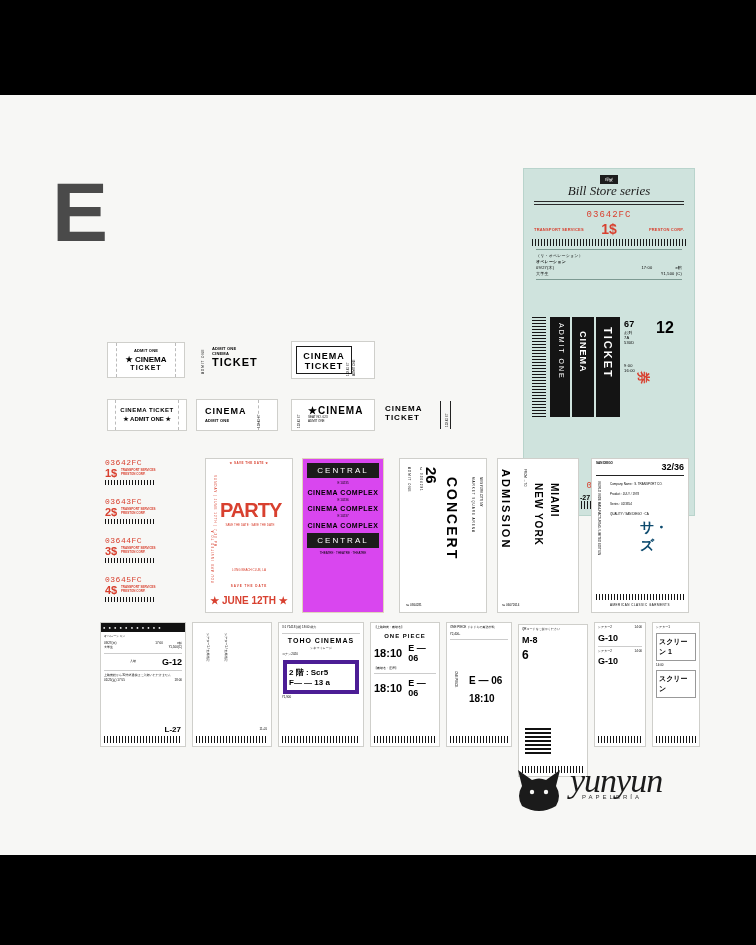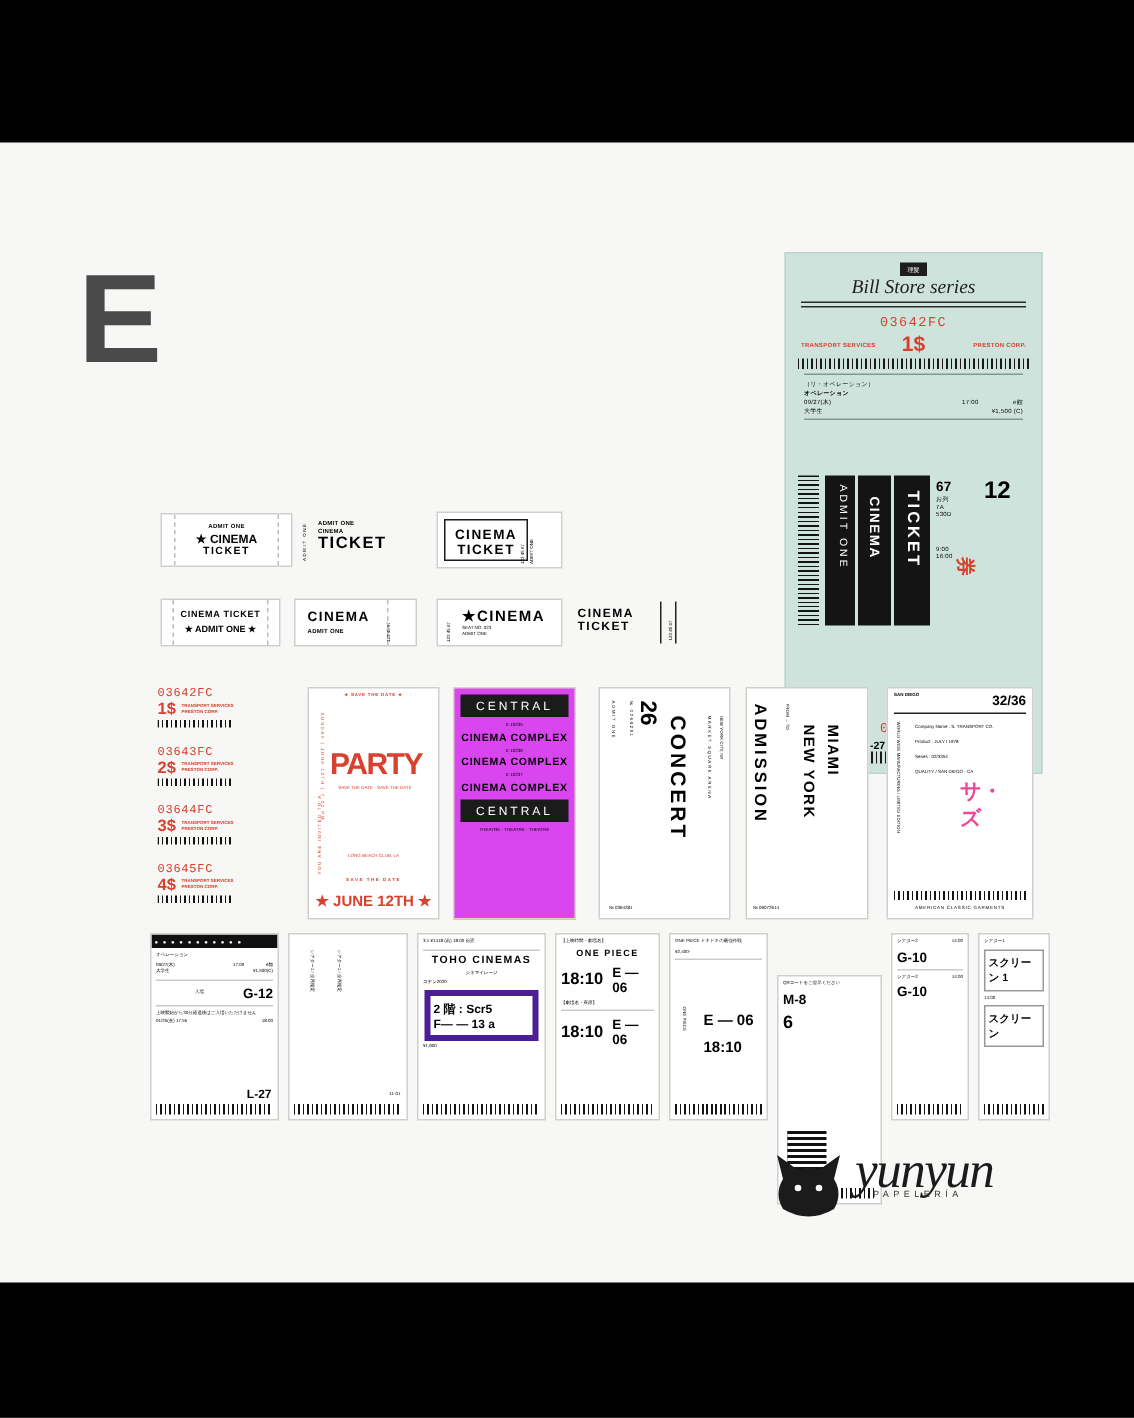--- a/index.html
+++ b/index.html
@@ -102,21 +102,21 @@
       <div style="position:absolute;left:124px;top:2px;" class="b">12</div>
       <div style="position:absolute;left:120px;top:54px;font-size:13px;font-weight:bold;color:#d8402f;" class="rot270">券</div>
     </div>
 
     <div class="code" style="position:absolute;left:0;right:0;bottom:24px;">0653374</div>
     <div style="position:absolute;left:56px;bottom:14px;font-size:7px;font-weight:bold;">-27</div>
     <div style="position:absolute;left:78px;bottom:14px;font-size:6px;letter-spacing:1px;">INQWT</div>
     <div class="bar" style="position:absolute;left:10px;right:10px;bottom:4px;height:8px;"></div>
   </div>
 
-  <div class="tk" style="left:107px;top:342px;width:88px;height:36px;">
+  <div class="tk" style="left:107px;top:342px;width:78px;height:36px;">
     <div class="tiny ctr b" style="margin-top:5px;">ADMIT ONE</div>
     <div class="ctr b" style="font-size:8px;margin-top:2px;">★ <span>CINEMA</span></div>
     <div class="ctr b" style="font-size:7px;letter-spacing:1px;">TICKET</div>
     <div class="perf" style="left:8px;"></div>
       <div class="perf" style="right:8px;"></div>
   </div>
 
   <div class="tk" style="left:196px;top:342px;width:80px;height:36px;border:none;background:transparent;">
     <div class="xtiny rot90" style="position:absolute;left:6px;top:32px;letter-spacing:1px;">ADMIT ONE</div>
     <div style="position:absolute;left:16px;top:4px;">
@@ -264,21 +264,21 @@
     <div class="row" style="margin:3px 4px;">
       <div class="xtiny b grow">SAN DIEGO</div>
       <div class="b" style="font-size:9px;">32/36</div>
     </div>
     <div style="border-top:1px solid #222;margin:0 4px;"></div>
     <div class="xtiny rot270" style="position:absolute;left:8px;top:22px;">WORLD WIDE MANUFACTURING / LIMITED EDITION</div>
     <div class="xtiny" style="position:absolute;left:18px;top:24px;">Company Name : S. TRANSPORT CO.</div>
     <div class="xtiny" style="position:absolute;left:18px;top:34px;">Product : JULY / 1978</div>
     <div class="xtiny" style="position:absolute;left:18px;top:44px;">Series : 02/3354</div>
     <div class="xtiny" style="position:absolute;left:18px;top:54px;">QUALITY / SAN DIEGO · CA</div>
-    <div class="b" style="position:absolute;right:6px;top:60px;font-size:14px;color:#ec4899;margin-left:48px;">サ・ズ</div>
+    <div class="b" style="position:absolute;right:6px;top:60px;font-size:14px;color:#0c4a6e;margin-left:48px;">サ・ズ</div>
     <div class="xtiny ctr" style="position:absolute;left:0;right:0;bottom:4px;letter-spacing:.5px;">AMERICAN CLASSIC GARMENTS</div>
     <div class="barcode" style="position:absolute;left:4px;right:4px;bottom:12px;height:6px;"></div>
   </div>
 
   <div class="tk" style="left:100px;top:622px;width:86px;height:125px;">
     <div style="background:#111;color:#fff;font-size:4px;letter-spacing:1px;padding:2px;">● ● ● ● ● ● ● ● ● ● ●</div>
     <div class="xtiny" style="margin:3px;">オペレーション</div>
     <div class="row xtiny" style="margin:1px 3px;">
       <div class="grow">09/27(木)</div>
       <div style="width:22px;">17:00</div>
@@ -343,21 +343,21 @@
   <div class="tk" style="left:446px;top:622px;width:66px;height:125px;">
     <div class="xtiny" style="margin:3px;">ONE PIECE ドキドキの最強作戦</div>
     <div class="xtiny" style="margin:2px 3px;">¥2,400-</div>
     <div style="border-top:1px solid #ccc;margin:3px;"></div>
     <div class="xtiny rot270" style="position:absolute;left:10px;top:48px;">ONE PIECE</div>
     <div class="b" style="position:absolute;left:22px;top:52px;font-size:10px;">E — 06</div>
     <div class="b" style="position:absolute;left:22px;top:70px;font-size:10px;">18:10</div>
     <div class="barcode" style="position:absolute;left:3px;right:3px;bottom:3px;height:7px;"></div>
   </div>
 
-  <div class="tk" style="left:518px;top:650px;width:70px;height:153px;">
+  <div class="tk" style="left:518px;top:624px;width:70px;height:153px;">
     <div class="xtiny" style="margin:3px;">QRコードをご提示ください</div>
     <div class="b" style="margin:3px;font-size:9px;">M-8</div>
     <div class="b" style="margin:3px;font-size:12px;">6</div>
     <div style="position:absolute;left:6px;bottom:22px;width:26px;height:26px;background:
       repeating-linear-gradient(0deg,#111 0 2px,#fff 2px 4px),
       repeating-linear-gradient(90deg,#111 0 2px,transparent 2px 4px);"></div>
     <div class="barcode" style="position:absolute;left:3px;right:3px;bottom:3px;height:7px;"></div>
   </div>
 
   <div class="tk" style="left:594px;top:622px;width:52px;height:125px;">

